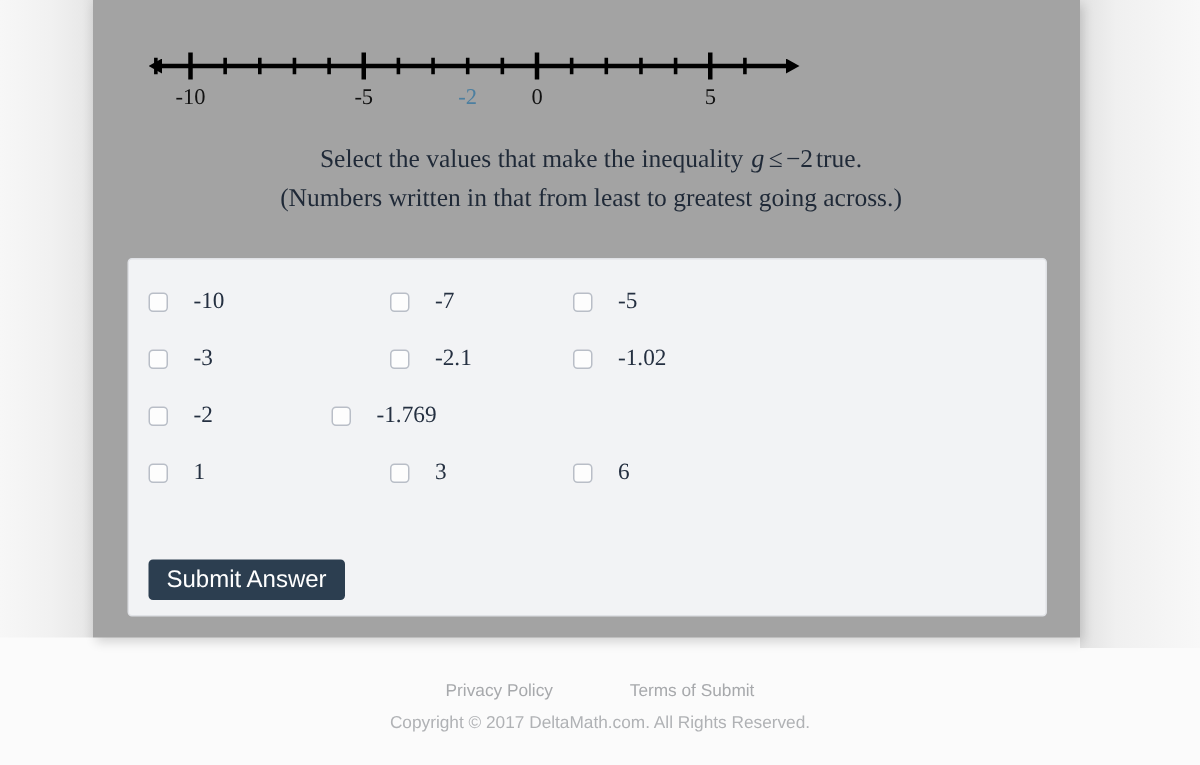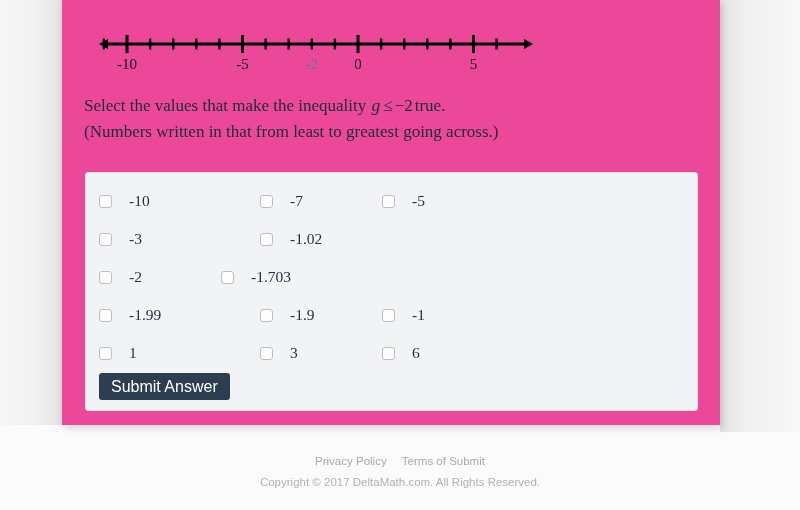--- a/index.html
+++ b/index.html
@@ -27,21 +27,21 @@
     left: 720px; top: 0;
     width: 80px; height: 432px;
     background: linear-gradient(to right, #e2e2e2 0%, #f0f0f0 30%, #f8f8f8 100%);
   }
 
   
   #page-sheet {
     position: absolute;
     left: 62px; top: 0;
     width: 658px; height: 425px;
-    background: #ec4899;
+    background: #a3a3a3;
     box-shadow: 2px 3px 7px rgba(0,0,0,0.16);
   }
 
   
   #numberline-area {
     position: absolute;
     left: 0; top: 10px;
     width: 658px; height: 78px;
   }
   #numberline-svg { display: block; }
@@ -51,20 +51,21 @@
     position: absolute;
     left: 22px; top: 92px;
     width: 620px;
   }
   .prompt-line {
     font-family: "Liberation Serif", serif;
     font-size: 17px;
     color: #1f2937;
     line-height: 26px;
     white-space: nowrap;
+    text-align: center;
   }
   .math-var {
     font-style: italic;
     font-family: "Liberation Serif", serif;
     font-size: 17.5px;
     padding: 0 1px;
   }
   .math-op {
     font-family: "Liberation Serif", serif;
     font-size: 17px;
@@ -147,21 +148,21 @@
   }
   #footer-links {
     font-family: "Liberation Sans", sans-serif;
     font-size: 11.5px;
     color: #a7a9ac;
     margin-bottom: 9px;
   }
   #footer-links a {
     color: #a7a9ac;
     text-decoration: none;
-    margin: 0 6px;
+    margin: 0 24px;
   }
   #footer-copyright {
     font-family: "Liberation Sans", sans-serif;
     font-size: 11.5px;
     color: #b0b2b5;
   }
 </style>
 </head>
 <body>
 
@@ -234,47 +235,37 @@
           <div class="choice-cell c2">
             <div class="checkbox"></div>
             <span class="choice-label">-5</span>
           </div>
         </div>
         <div class="choice-row">
           <div class="choice-cell c0">
             <div class="checkbox"></div>
             <span class="choice-label">-3</span>
           </div>
+          <div class="choice-cell c1">
+            <div class="checkbox"></div>
+            <span class="choice-label">-2.1</span>
+          </div>
           <div class="choice-cell c2">
             <div class="checkbox"></div>
             <span class="choice-label">-1.02</span>
           </div>
         </div>
         <div class="choice-row">
           <div class="choice-cell c1">
             <div class="checkbox"></div>
             <span class="choice-label">-2</span>
           </div>
           <div class="choice-cell c2">
             <div class="checkbox"></div>
-            <span class="choice-label">-1.703</span>
-          </div>
-        </div>
-        <div class="choice-row">
-          <div class="choice-cell c0">
-            <div class="checkbox"></div>
-            <span class="choice-label">-1.99</span>
-          </div>
-          <div class="choice-cell c1">
-            <div class="checkbox"></div>
-            <span class="choice-label">-1.9</span>
-          </div>
-          <div class="choice-cell c2">
-            <div class="checkbox"></div>
-            <span class="choice-label">-1</span>
+            <span class="choice-label">-1.769</span>
           </div>
         </div>
         <div class="choice-row">
           <div class="choice-cell c0">
             <div class="checkbox"></div>
             <span class="choice-label">1</span>
           </div>
           <div class="choice-cell c1">
             <div class="checkbox"></div>
             <span class="choice-label">3</span>

